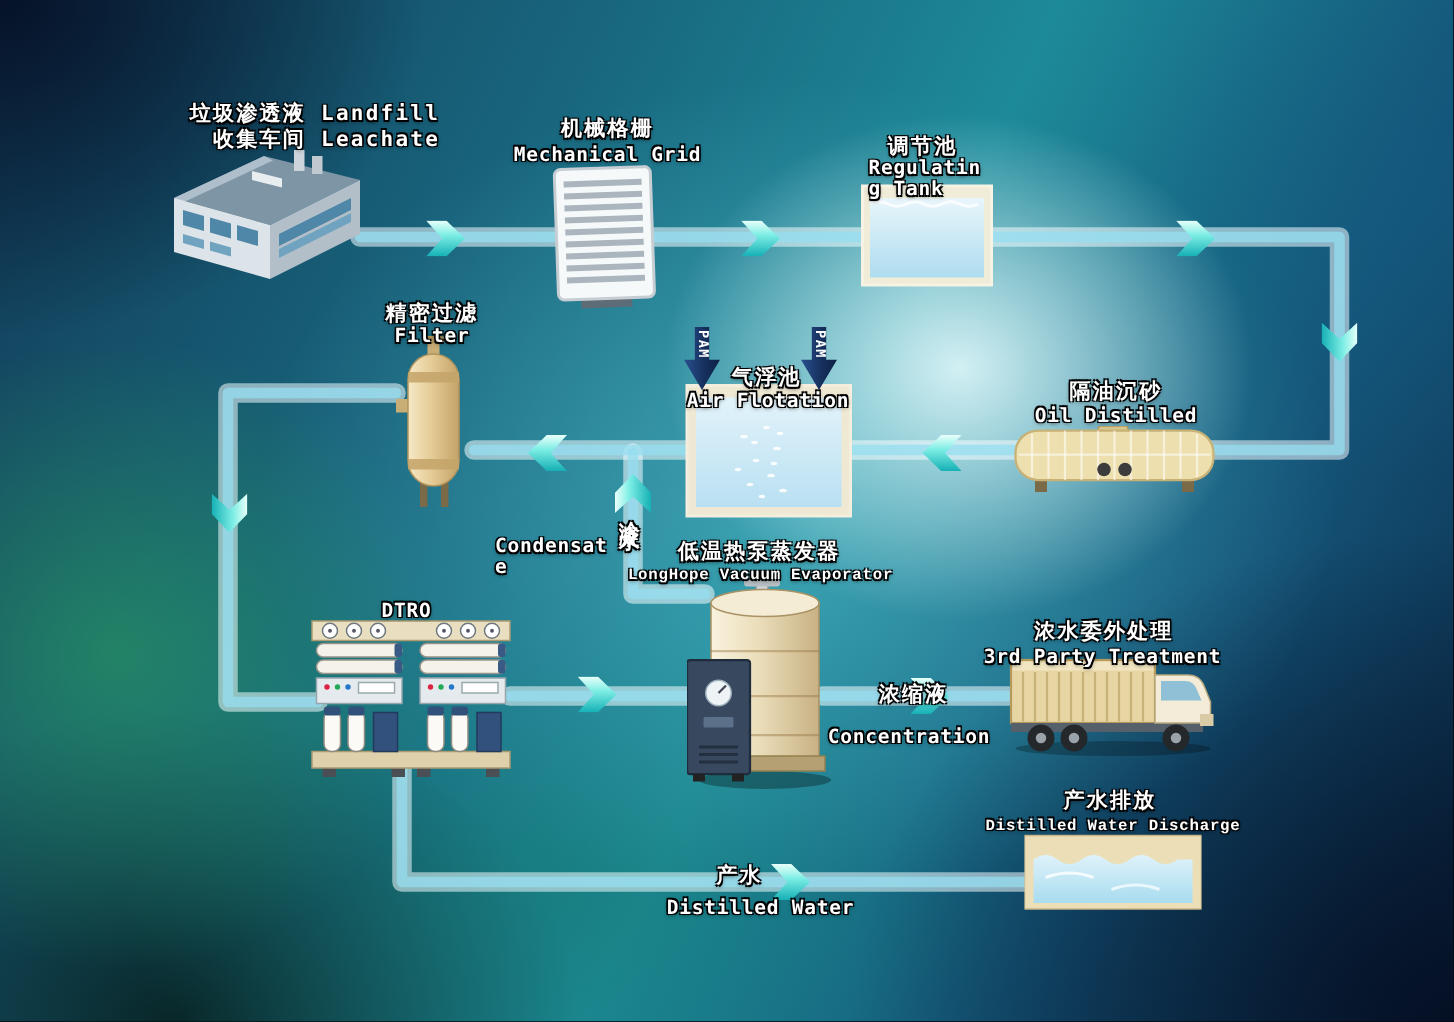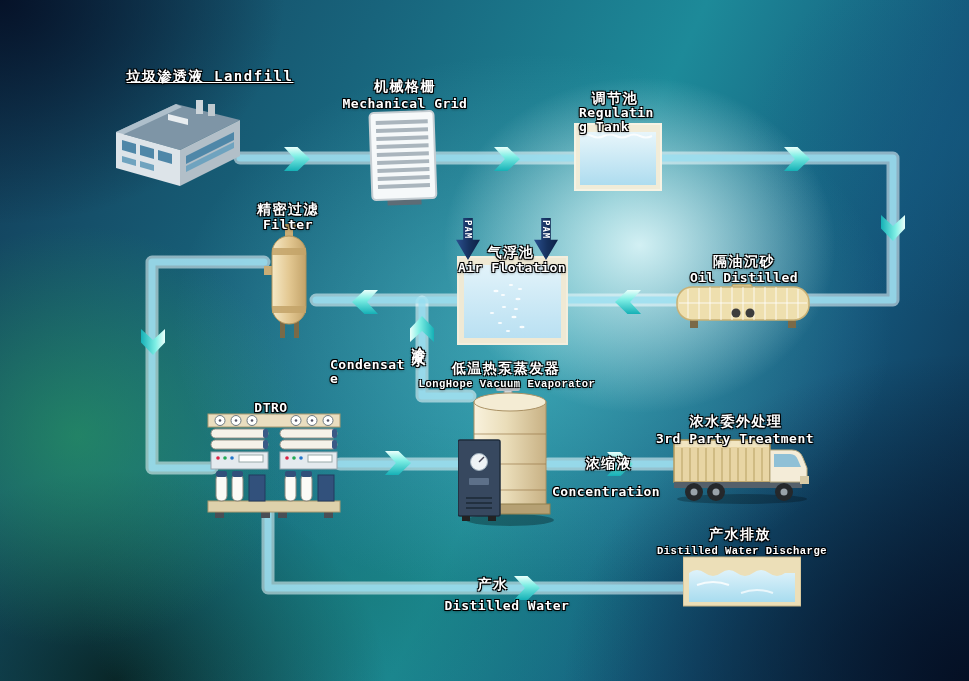--- a/index.html
+++ b/index.html
@@ -38,21 +38,21 @@
   .label{
     position:absolute;z-index:4;color:#fff;font-weight:bold;line-height:15px;
     text-shadow:-1px -1px 0 #000,1px -1px 0 #000,-1px 1px 0 #000,1px 1px 0 #000,0 1px 3px rgba(0,0,0,.7);
   }
   .zh{font-size:14px;letter-spacing:1.5px;line-height:16px;}
   .en{font-size:13px;letter-spacing:.5px;}
   .sm{font-size:10.5px;letter-spacing:.5px;font-family:Liberation Mono, monospace;}
   .c{transform:translateX(-50%);white-space:nowrap;}
   .wrap{white-space:normal;word-break:break-all;line-height:14px;}
   .vert{writing-mode:vertical-rl;letter-spacing:3px;}
-  .twoline{text-align:right;line-height:17px;text-decoration:underline;}
+  .twoline{text-align:right;line-height:17px;}
 </style>
 </head>
 <body>
 
 <div id="scene">
 
   <svg id="pipes" width="969" height="681" viewBox="0 0 969 681">
     <g fill="none" stroke-linecap="round" stroke-linejoin="round">
       <g stroke="rgba(240,252,255,0.55)" stroke-width="13">
         <path d="M240 158 H372"></path>
@@ -353,20 +353,21 @@
 
   <div class="pam-arrow" style="left:456px;top:218px">
     <span class="pam-text">PAM</span>
   </div>
   <div class="pam-arrow" style="left:534px;top:218px">
     <span class="pam-text">PAM</span>
   </div>
 
   <div class="label zh c twoline" style="left:210px;top:68px">
     <div>垃圾渗透液 Landfill</div>
+    <div>收集车间 Leachate</div>
   </div>
 
   <div class="label zh c" style="left:405px;top:78px">机械格栅</div>
   <div class="label en c" style="left:405px;top:96px">Mechanical Grid</div>
 
   <div class="label zh c" style="left:615px;top:90px">调节池</div>
   <div class="label en c wrap" style="left:617px;top:106px;width:76px">Regulating Tank</div>
 
   <div class="label zh c" style="left:744px;top:253px">隔油沉砂</div>
   <div class="label en c" style="left:744px;top:270px">Oil Distilled</div>

